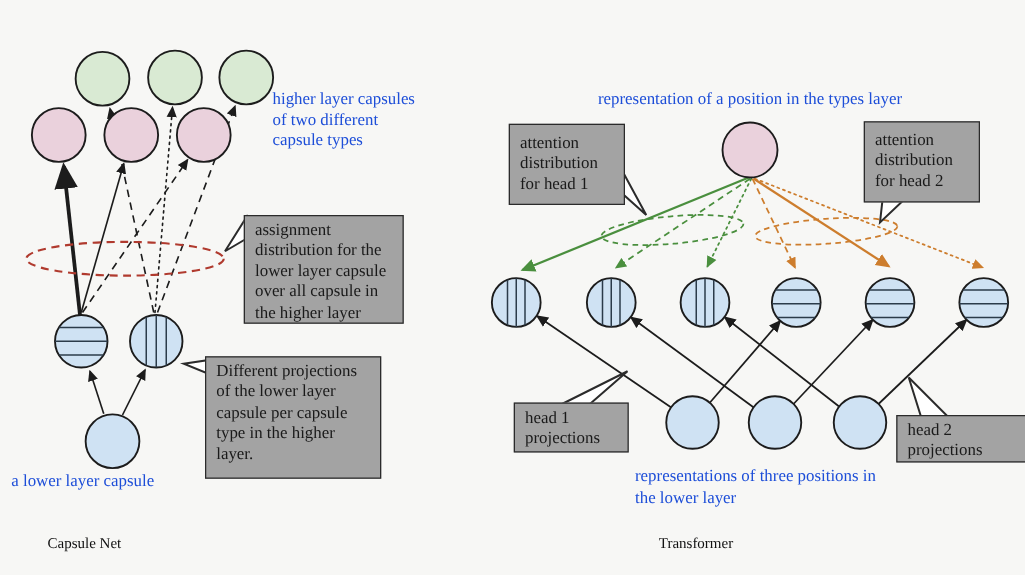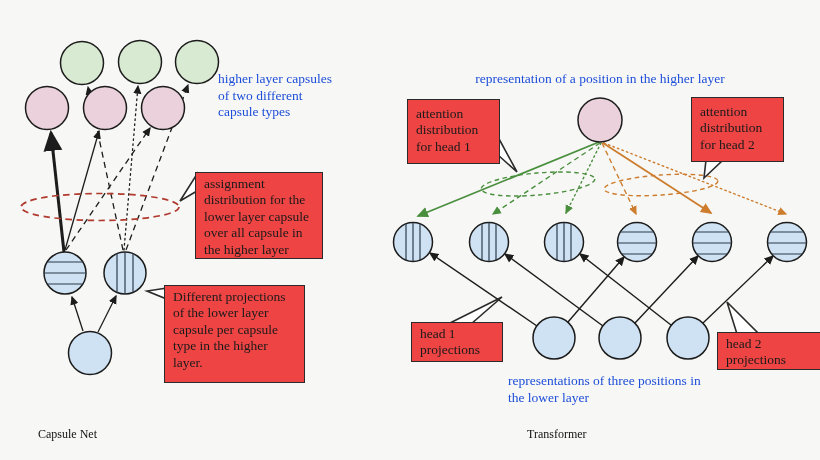--- a/index.html
+++ b/index.html
@@ -18,21 +18,21 @@
     white-space:pre-line;
     color:#1d4ed8;
   }
   .title{
     position:absolute;
     font-size:12px;line-height:24px;
     color:#111;
   }
   .callout{
     position:absolute;
-    background:#ef4444;
+    background:#a3a3a3;
     border:1.6px solid #2b2b2b;
     box-sizing:border-box;
     padding:3px 8px;
     font-size:13.5px;line-height:16.4px;
     white-space:pre-line;
     color:#1a1a1a;
   }
   
   .ln{stroke:var(--ink,#1c1c1c);fill:none;}
   .w13{stroke-width:1.3;}
@@ -229,24 +229,25 @@
 lower layer capsule
 over all capsule in
 the higher layer</div>
 
 <div class="callout" style="left:164px;top:285px;width:141px;height:98px;">Different projections
 of the lower layer
 capsule per capsule
 type in the higher
 layer.</div>
 
+<div class="label" style="left:9px;top:377px;width:200px;">a lower layer capsule</div>
 
 <div class="title" style="left:38px;top:422px;">Capsule Net</div>
 
-<div class="label" style="left:430px;top:71px;width:340px;text-align:center;">representation of a position in the higher layer</div>
+<div class="label" style="left:430px;top:71px;width:340px;text-align:center;">representation of a position in the types layer</div>
 
 <div class="callout" style="left:407px;top:99px;width:93px;height:65px;padding-top:6px;">attention
 distribution
 for head 1</div>
 
 <div class="callout" style="left:691px;top:97px;width:93px;height:65px;padding-top:6px;">attention
 distribution
 for head 2</div>
 
 <div class="callout" style="left:411px;top:322px;width:92px;height:40px;">head 1

